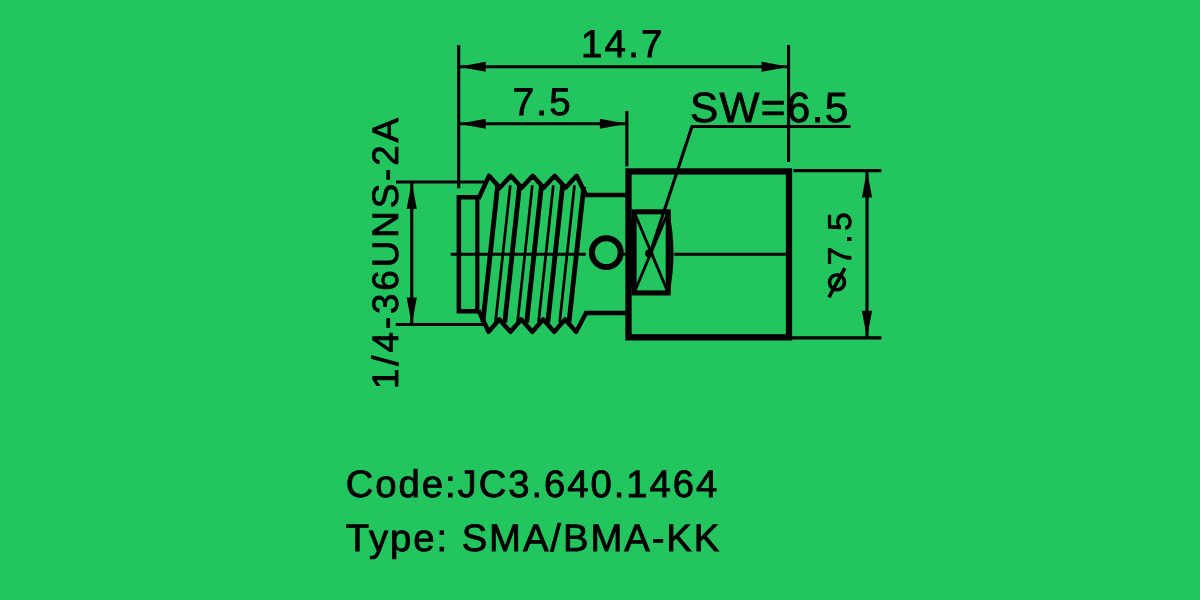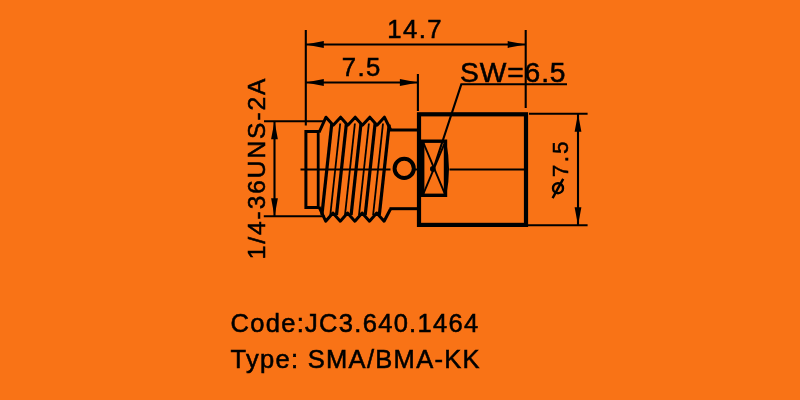--- a/index.html
+++ b/index.html
@@ -1,16 +1,16 @@
 <!DOCTYPE html>
 <html><head>
 <meta charset="utf-8">
 <style>
   html,body{margin:0;padding:0;background:#fff;}
-  #page{width:800px;height:400px;position:relative;background:#f97316;overflow:hidden;}
+  #page{width:800px;height:400px;position:relative;background:#22c55e;overflow:hidden;}
   svg text{font-family:"Liberation Sans",sans-serif;fill:#000;stroke:#000;stroke-width:0.55;}
 </style>
 </head>
 <body>
 <div id="page">
 <svg width="800" height="400" viewBox="0 0 800 400" xmlns="http://www.w3.org/2000/svg">
 
   <g stroke="#000" stroke-width="2.1" fill="none">
 
     <line x1="305.8" y1="30" x2="305.8" y2="125.5"></line>

